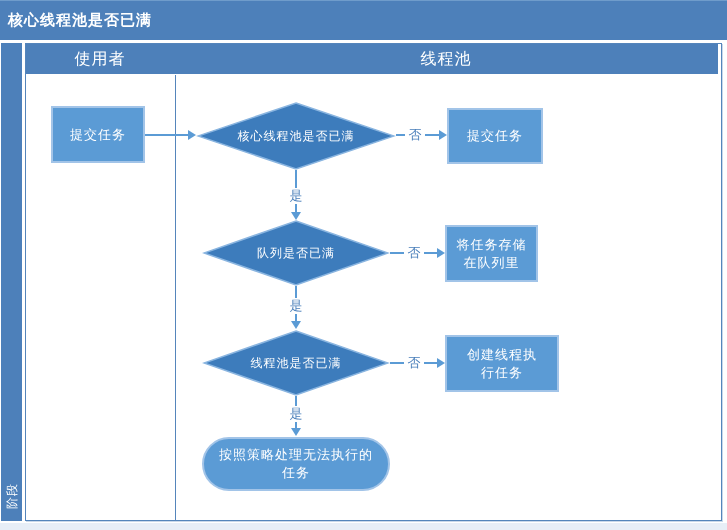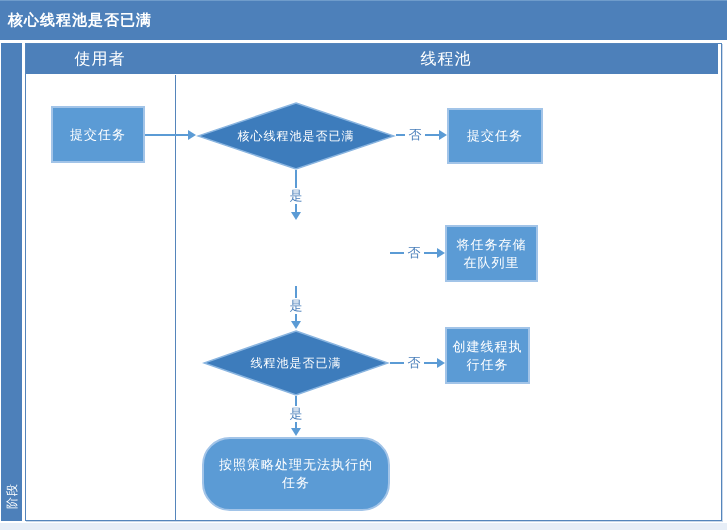--- a/index.html
+++ b/index.html
@@ -106,20 +106,26 @@
   <div class="arr-r" style="left:439px;top:130px;"></div>
 
   <div class="rect-node" style="left:447px;top:108px;width:96px;height:56px;">
     <span>提交任务</span>
   </div>
 
   <div class="vline" style="left:295px;top:170px;height:42px;"></div>
   <div class="edge-label" style="left:287px;top:188px;width:18px;">是</div>
   <div class="arr-d" style="left:291px;top:212px;"></div>
 
+  <div class="diamond-wrap" style="left:202px;top:220px;width:188px;height:66px;">
+    <svg width="188" height="66" viewBox="0 0 188 66">
+      <polygon points="94,1 186,33 94,65 2,33" fill="#3d7cbc" stroke="#8ab5e0" stroke-width="1.5"></polygon>
+    </svg>
+    <div class="diamond-text">队列是否已满</div>
+  </div>
 
   <div class="hline" style="left:390px;top:252px;width:48px;"></div>
   <div class="edge-label" style="left:404px;top:245px;">否</div>
   <div class="arr-r" style="left:437px;top:248px;"></div>
 
   <div class="rect-node" style="left:445px;top:225px;width:93px;height:57px;text-align:center;">
     <span>将任务存储</span>
     <span>在队列里</span>
   </div>
 
@@ -131,28 +137,28 @@
     <svg width="188" height="66" viewBox="0 0 188 66">
       <polygon points="94,1 186,33 94,65 2,33" fill="#3d7cbc" stroke="#8ab5e0" stroke-width="1.5"></polygon>
     </svg>
     <div class="diamond-text">线程池是否已满</div>
   </div>
 
   <div class="hline" style="left:390px;top:362px;width:48px;"></div>
   <div class="edge-label" style="left:404px;top:355px;">否</div>
   <div class="arr-r" style="left:437px;top:358px;"></div>
 
-  <div class="rect-node" style="left:445px;top:327px;width:85px;height:57px;text-align:right;">
+  <div class="rect-node" style="left:445px;top:335px;width:114px;height:57px;text-align:right;">
     <span>创建线程执</span>
     <span>行任务</span>
   </div>
 
   <div class="vline" style="left:295px;top:396px;height:32px;"></div>
   <div class="edge-label" style="left:287px;top:406px;width:18px;">是</div>
   <div class="arr-d" style="left:291px;top:428px;"></div>
 
-  <div class="rect-node" style="left:202px;top:437px;width:188px;height:74px;border-radius:28px;">
+  <div class="rect-node" style="left:202px;top:437px;width:188px;height:54px;border-radius:28px;">
     <span>按照策略处理无法执行的</span>
     <span>任务</span>
   </div>
 
   <div class="bottom-margin"></div>
 </div>
 
 </body></html>

